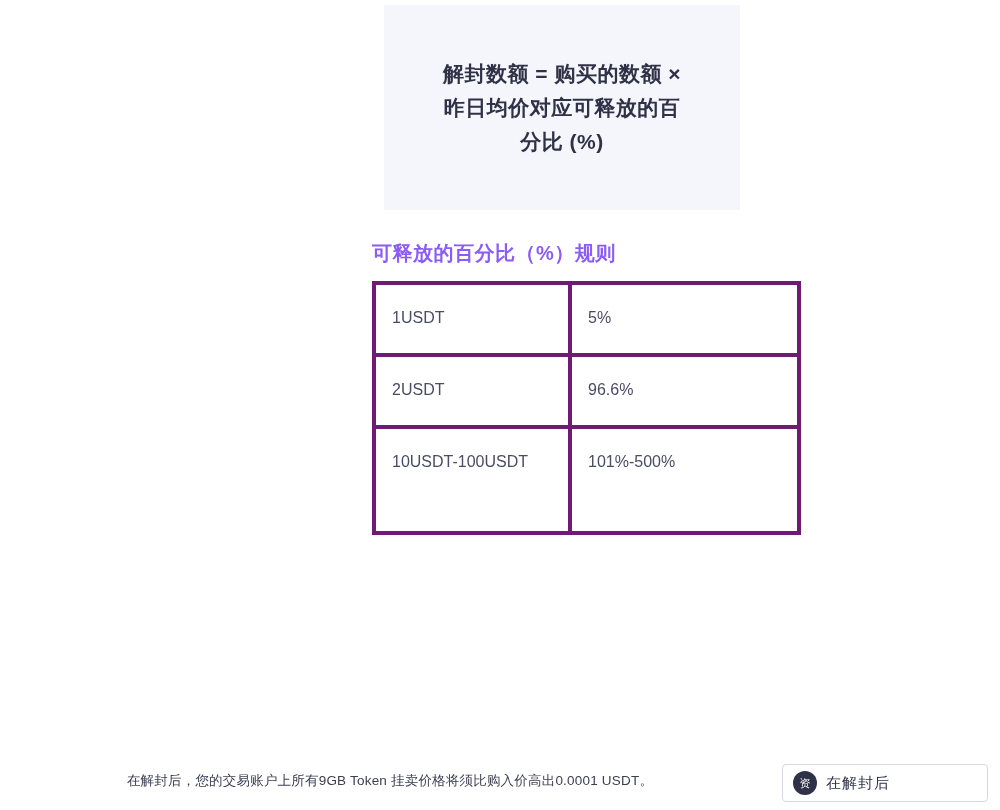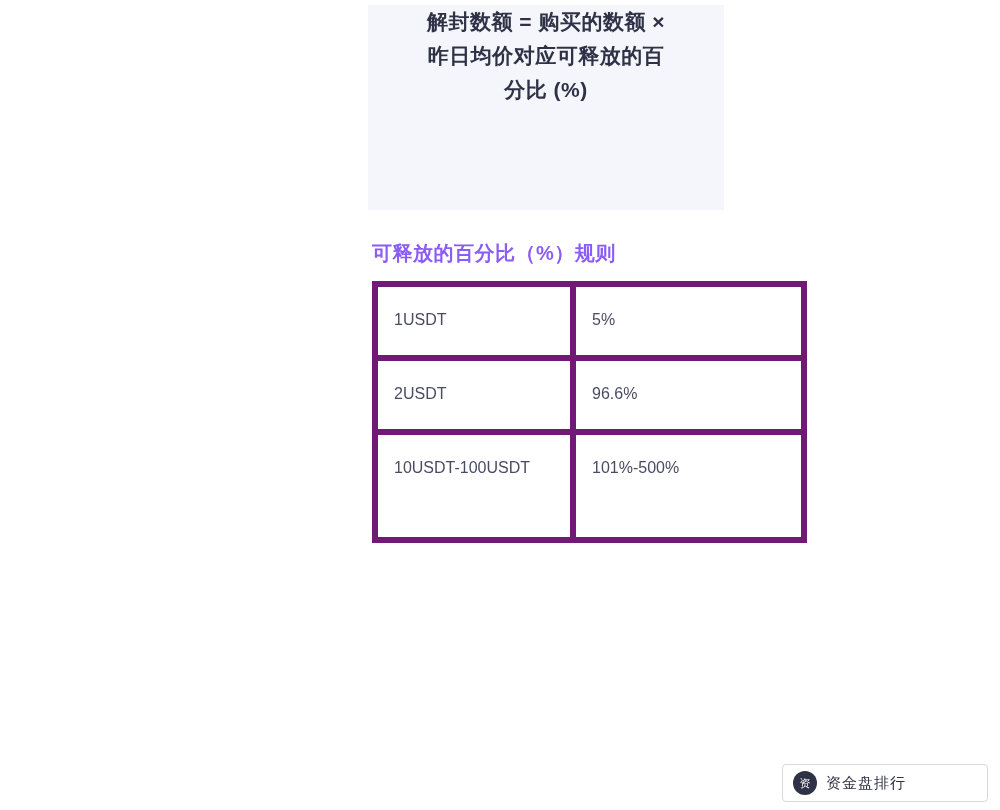--- a/index.html
+++ b/index.html
@@ -17,26 +17,27 @@
   }
   .page {
     position: relative;
     width: 1000px;
     height: 810px;
   }
 
   
   .formula-box {
     position: absolute;
-    left: 368px;
+    left: 384px;
     top: 5px;
     width: 356px;
     height: 205px;
     background: #f4f6fb;
     display: flex;
+    align-items: center;
     justify-content: center;
   }
   .formula-text {
     width: 250px;
     text-align: center;
     font-size: 21px;
     font-weight: bold;
     line-height: 34px;
     color: #2f3146;
     letter-spacing: 0.5px;
@@ -56,21 +57,21 @@
   
   .rules-table {
     position: absolute;
     left: 372px;
     top: 281px;
     width: 355px;
     border-collapse: collapse;
     table-layout: fixed;
   }
   .rules-table td {
-    border: 6px solid #701a75;
+    border: 4px solid #701a75;
     padding: 18px 16px;
     font-size: 16px;
     line-height: 30px;
     color: #4a4c63;
     vertical-align: top;
   }
   .rules-table td.col-left {
     width: 160px;
   }
   .rules-table td.col-right {
@@ -148,19 +149,20 @@
       <td class="col-left">2USDT</td>
       <td class="col-right">96.6%</td>
     </tr>
     <tr class="row-4">
       <td class="col-left">10USDT-100USDT</td>
       <td class="col-right">101%-500%</td>
     </tr>
   </tbody>
     </table>
 
+  <div class="footer-note">在解封后，您的交易账户上所有9GB Token 挂卖价格将须比购入价高出0.0001 USDT。</div>
 
   <div class="badge">
     <div class="badge-logo">资</div>
-    <div class="badge-label">资金盘排行</div>
+    <div class="badge-label">在解封后</div>
   </div>
 
 </div>
 
 </body></html>

